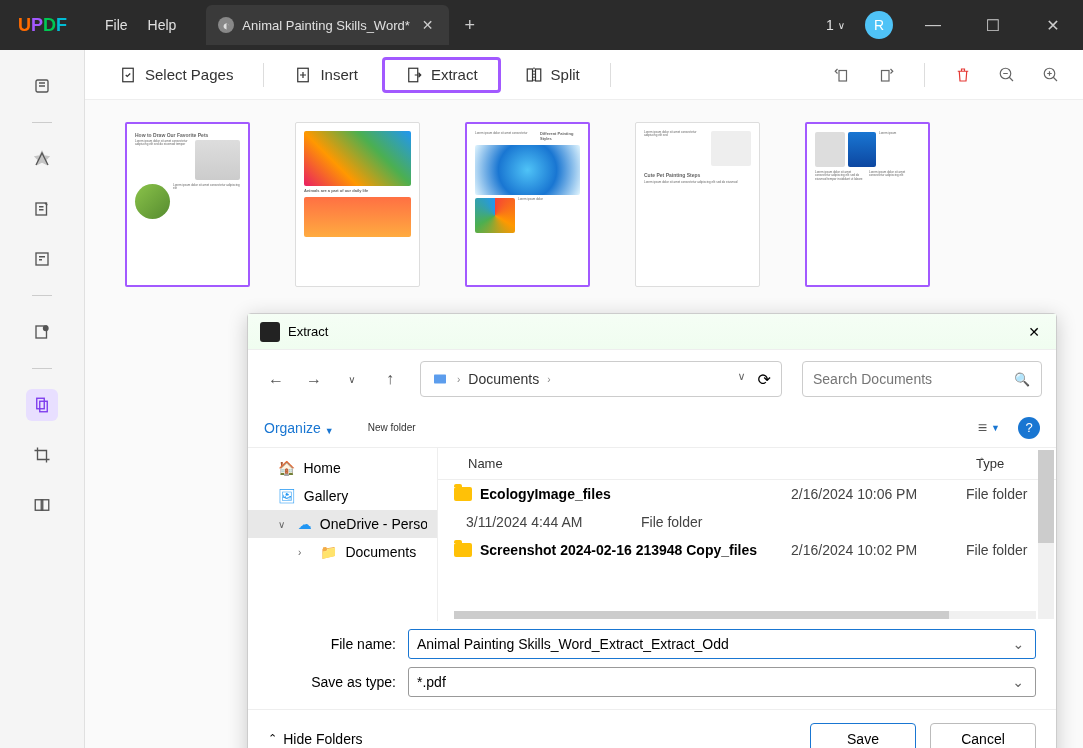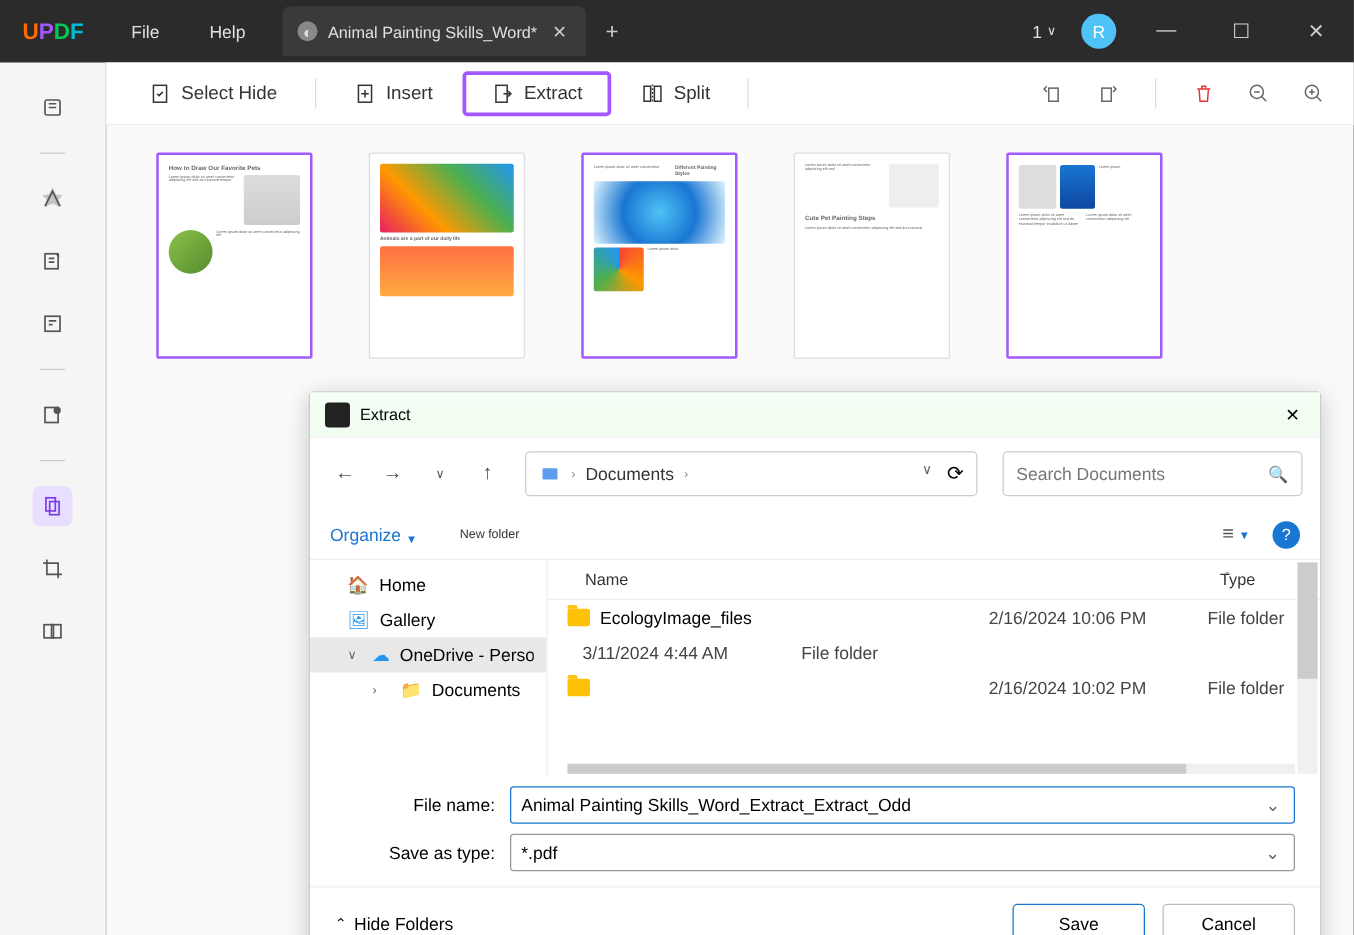--- a/index.html
+++ b/index.html
@@ -2,21 +2,21 @@
 <html><head>
 <meta charset="utf-8">
 <style>
 * { box-sizing: border-box; margin: 0; padding: 0; font-family: "Segoe UI", Arial, sans-serif; }
 body { width: 1083px; height: 748px; background: #2b2b2b; overflow: hidden; position: relative; }
 
 
 .titlebar { height: 50px; background: #2b2b2b; display: flex; align-items: center; color: #e0e0e0; }
 .logo { width: 85px; display:flex; align-items:center; justify-content:center; font-weight:bold; font-size:18px; }
 .logo span:nth-child(1){color:#ff6b00}.logo span:nth-child(2){color:#a259ff}.logo span:nth-child(3){color:#00c853}.logo span:nth-child(4){color:#00bcd4}
-.menu { display:flex; gap:40px; padding-left:20px; }
+.menu { display:flex; gap:20px; padding-left:20px; }
 .menu-item { font-size:14px; cursor:pointer; }
 .tab { display:flex; align-items:center; background:#3a3a3a; height:40px; margin-left:30px; padding:0 12px; border-radius:6px 6px 0 0; gap:8px; font-size:13px;}
 .tab-icon { width:16px; height:16px; border-radius:50%; background:#888; display:flex; align-items:center; justify-content:center;}
 .tab-close { font-size:14px; color:#ccc; cursor:pointer; padding:0 4px;}
 .plus-tab { margin-left:15px; font-size:18px; color:#ccc; cursor:pointer;}
 .title-right { margin-left:auto; display:flex; align-items:center; gap:20px; padding-right:10px;}
 .one-dd { font-size:14px; display:flex; align-items:center; gap:4px;}
 .avatar { width:28px; height:28px; border-radius:50%; background:#4fc3f7; color:#fff; display:flex; align-items:center; justify-content:center; font-size:14px;}
 .win-btn { width:40px; height:40px; display:flex; align-items:center; justify-content:center; cursor:pointer; color:#ccc;}
 
@@ -70,21 +70,21 @@
 .tree-item.sel { background:#e8e8e8;}
 .tree-item.sub { padding-left:50px;}
 .tree-chev { width:14px; font-size:10px; color:#666;}
 .ic-home{color:#ff9800}.ic-gallery{color:#2196f3}.ic-od{color:#2196f3}.ic-folder{color:#ffc107}
 
 .file-list { flex:1; position:relative;}
 .fl-head { display:flex; border-bottom:1px solid #eee; font-size:13px; color:#333;}
 .fl-head > div { padding:8px 10px;}
 .col-name{flex:1; padding-left:30px !important;}.col-date{width:175px}.col-type{width:90px}
 .fl-row { display:flex; align-items:center; font-size:14px; padding:6px 0;}
-.fl-row .rn { flex:1; display:flex; align-items:center; gap:8px; padding-left:16px;}
+.fl-row .rn { flex:1; display:flex; align-items:center; gap:8px; padding-left:16px;font-weight:bold;}
 .fl-row .rd { width:175px; color:#444;margin-left:28px;}
 .fl-row .rt { width:90px; color:#444;}
 .fold-ic { width:18px; height:14px; background:#ffc107; border-radius:2px; position:relative;}
 .fold-ic:before{content:'';position:absolute;top:-3px;left:0;width:8px;height:3px;background:#ffc107;border-radius:2px 2px 0 0;}
 .fl-scroll { position:absolute; right:2px; top:2px; bottom:2px; width:16px; background:#f0f0f0;}
 .fl-scroll-thumb { width:100%; height:55%; background:#ccc;}
 .fl-hscroll { position:absolute; left:16px; bottom:2px; right:20px; height:8px; background:#f0f0f0;}
 .fl-hscroll-thumb{width:85%; height:100%; background:#ccc;}
 
 .dlg-fields { padding:8px 20px 4px 20px;}
@@ -191,21 +191,21 @@
       </div>
   </div>
 
   <div class="content">
     <div class="toolbar">
       <div class="tool-btn">
         <svg viewBox="0 0 24 24" fill="none" stroke="currentColor" stroke-width="1.6">
             <rect x="5" y="3" width="14" height="18"></rect>
             <path d="M9 12l2 2 4-4"></path>
           </svg>
-        <span>Select Hide</span>
+        <span>Select Pages</span>
       </div>
       <div class="tool-sep"></div>
       <div class="tool-btn">
         <svg viewBox="0 0 24 24" fill="none" stroke="currentColor" stroke-width="1.6">
             <rect x="5" y="3" width="14" height="18"></rect>
             <path d="M12 8v8M8 12h8"></path>
           </svg>
         <span>Insert</span>
       </div>
       <div class="tool-btn highlighted">
@@ -383,20 +383,21 @@
                 <div class="rd">2/16/2024 10:06 PM</div>
                 <div class="rt">File folder</div>
               </div>
               <div class="fl-row">
                 <div class="rd">3/11/2024 4:44 AM</div>
                 <div class="rt">File folder</div>
               </div>
               <div class="fl-row">
                 <div class="rn">
                   <span class="fold-ic"></span>
+                  <span>Screenshot 2024-02-16 213948 Copy_files</span>
                 </div>
                 <div class="rd">2/16/2024 10:02 PM</div>
                 <div class="rt">File folder</div>
               </div>
             </div>
           <div class="fl-scroll">
               <div class="fl-scroll-thumb"></div>
             </div>
           <div class="fl-hscroll">
               <div class="fl-hscroll-thumb"></div>

